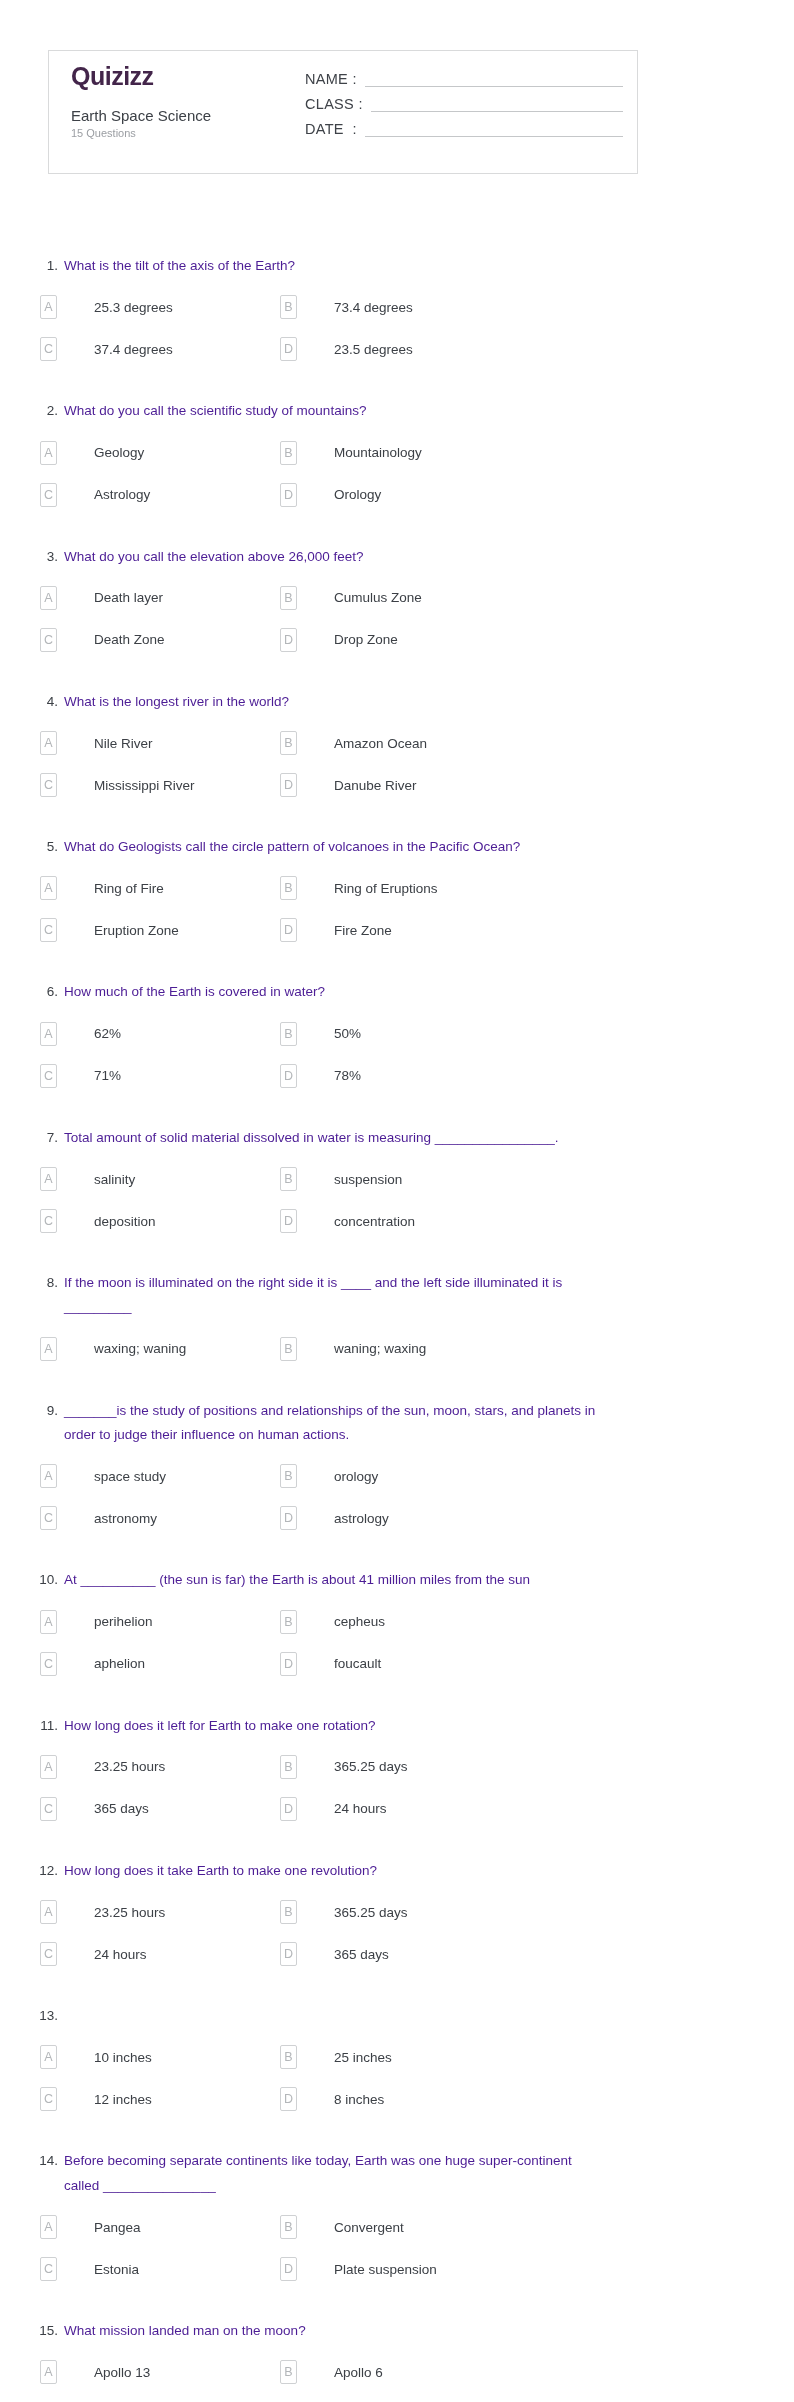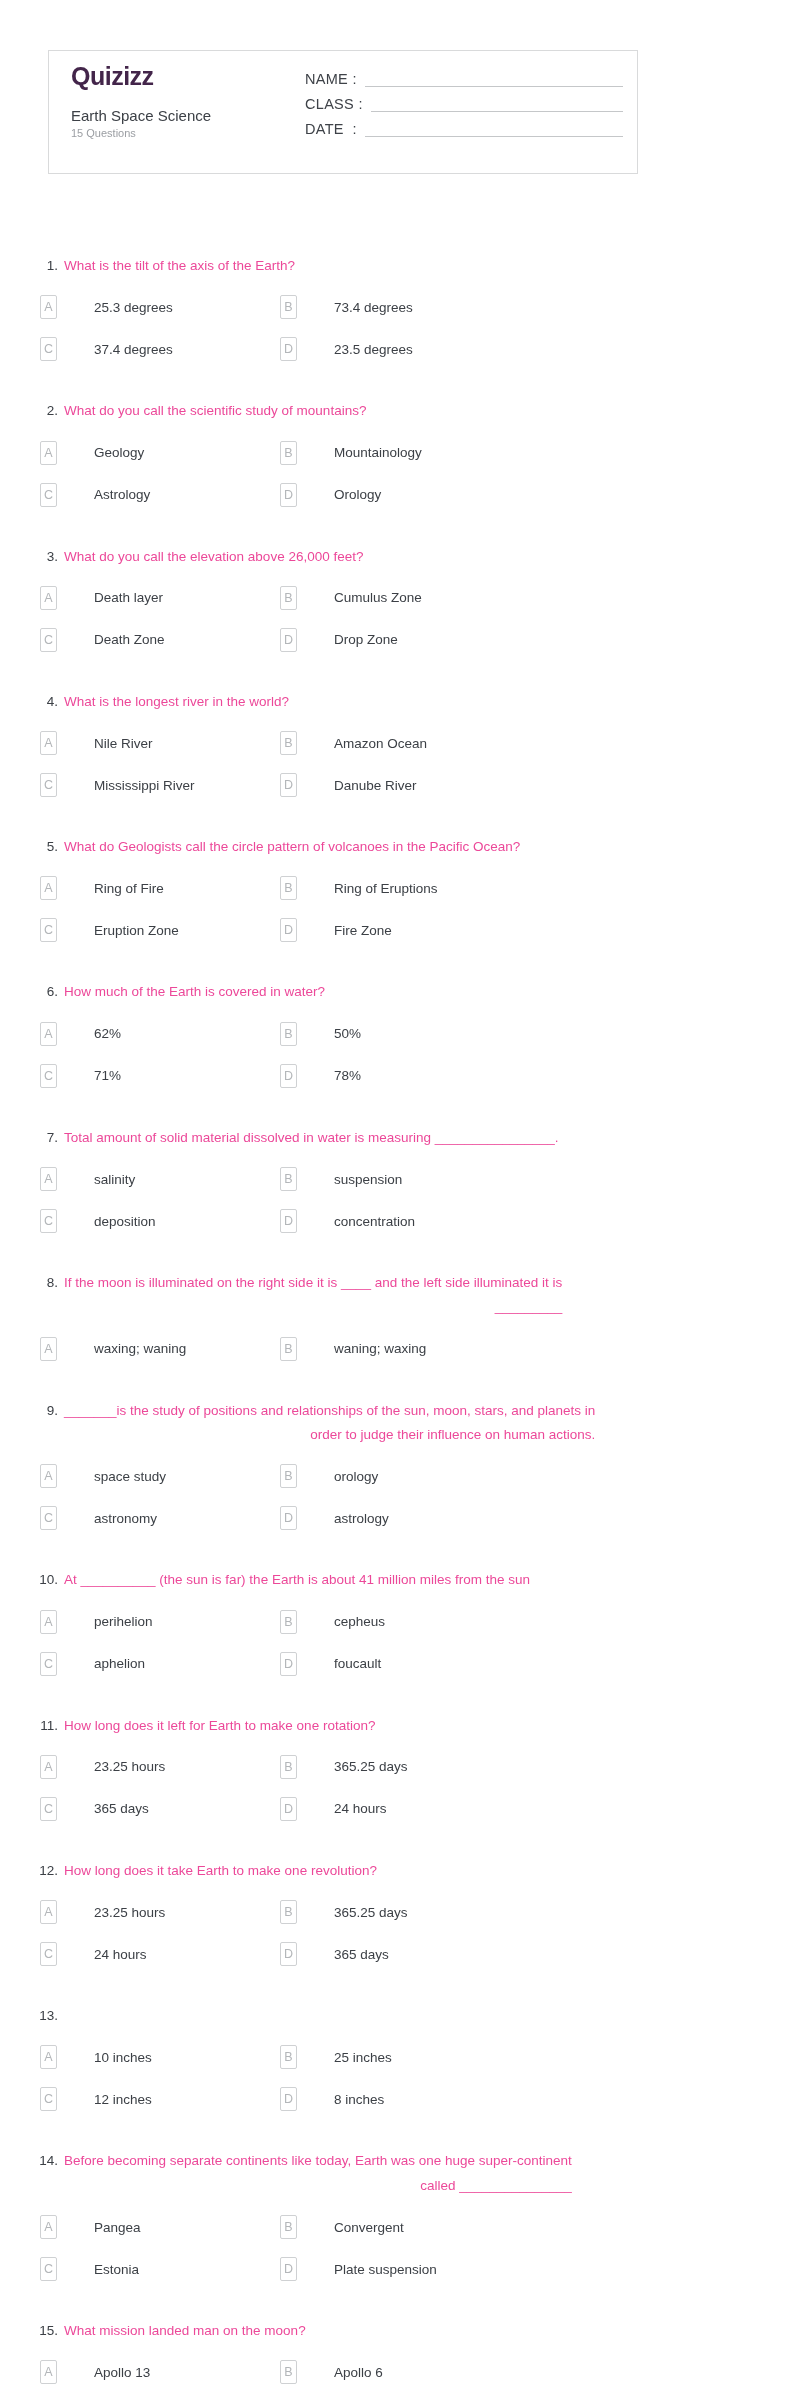--- a/index.html
+++ b/index.html
@@ -69,25 +69,24 @@
     width: 20px;
     margin-right: 6px;
     text-align: right;
     font-size: 13.5px;
     color: #3c4046;
     line-height: 1.8;
     flex: none;
   }
   .q-text {
     font-size: 13.5px;
-    color: #ec4899;
+    color: #4c1d95;
     line-height: 1.8;
     white-space: pre-wrap;
     max-width: 690px;
-    text-align: right;
   }
   .options {
     margin-top: 17px;
     margin-left: 2px;
     display: grid;
     grid-template-columns: 240px auto;
     row-gap: 18px;
     justify-content: start;
   }
   .option { display: flex; align-items: center; gap: 16px; }

